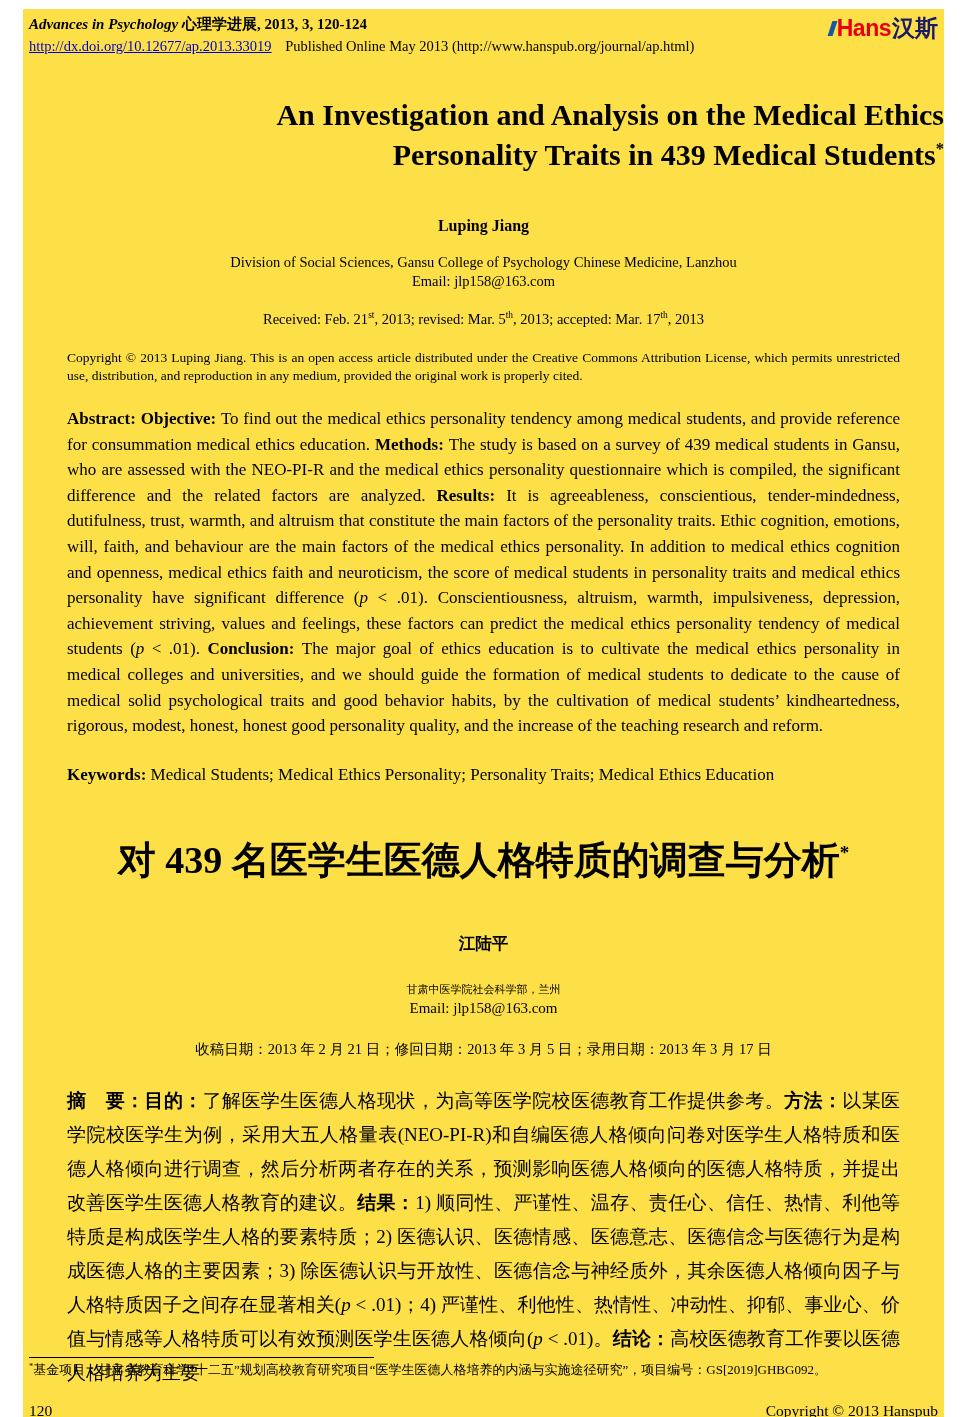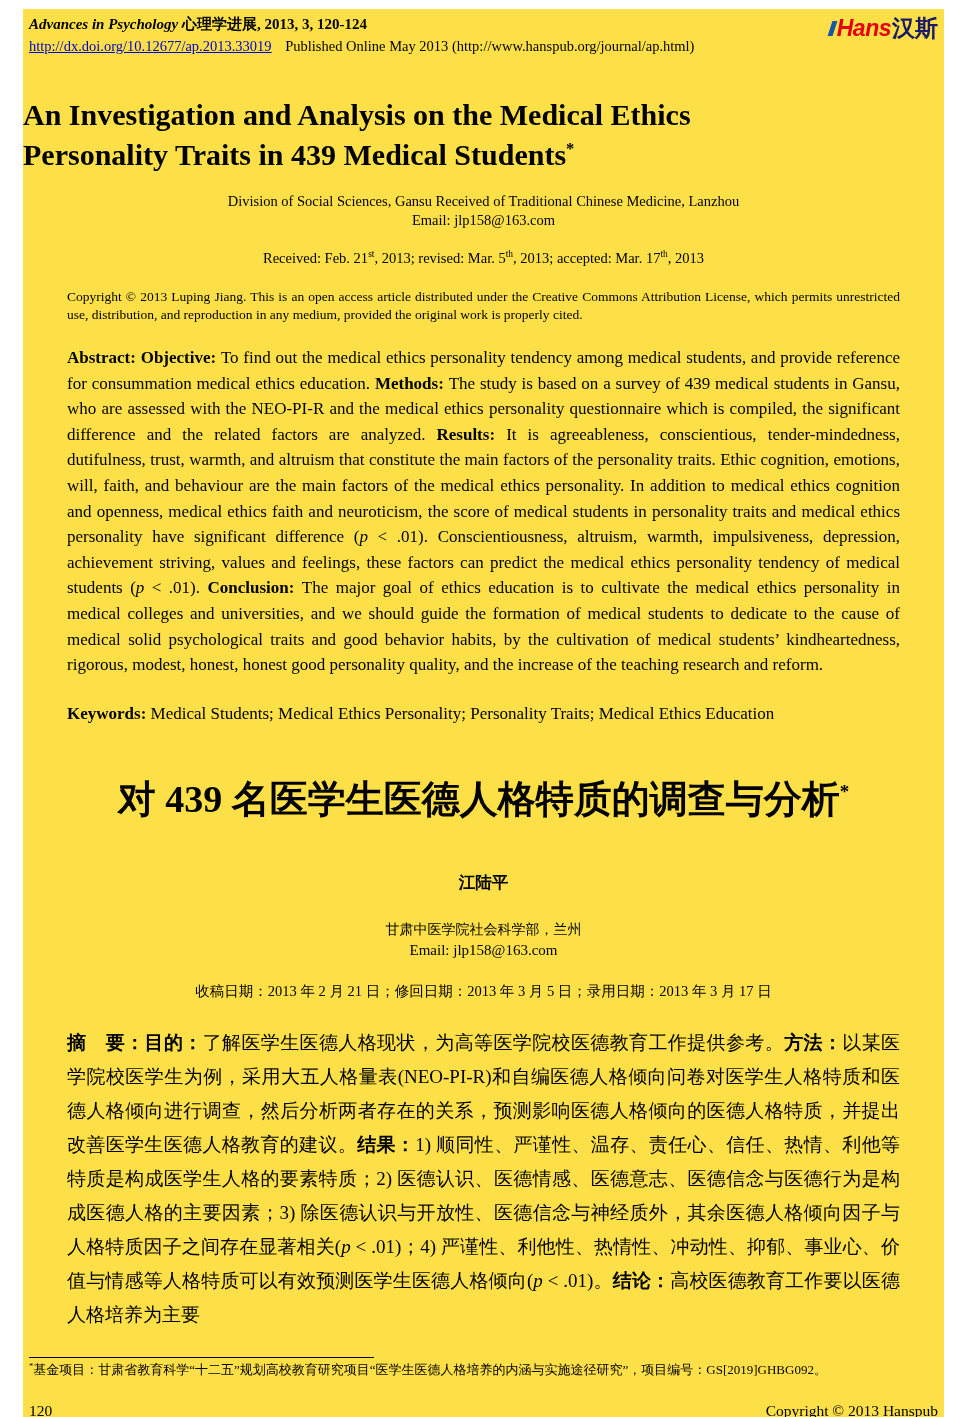--- a/index.html
+++ b/index.html
@@ -18,42 +18,42 @@
   .jheader { display:flex; justify-content:space-between; align-items:flex-start; padding:6px 6px 0 6px; }
   .jheader-line1 { font-size:15px; font-weight:bold; }
   .journal-name { font-style:italic; }
   .journal-info { font-weight:bold; }
   .jheader-line2 { font-size:14.5px; margin-top:4px; }
   .doi-link { text-decoration:underline; cursor:pointer; }
   .published { margin-left:10px; }
 
   .logo { white-space:nowrap; font-family:"Liberation Sans","DejaVu Sans",sans-serif; font-weight:bold; font-size:23px; line-height:1; padding-top:2px; }
   .logo-accent { display:inline-block; width:5px; height:15px; transform:skewX(-18deg); margin-right:2px; }
-  .logo-latin { font-style:italic; letter-spacing:-0.5px;text-align:center; }
+  .logo-latin { letter-spacing:-0.5px;text-align:center; }
   .logo-cn { font-style:normal; margin-left:1px; }
 
   
-  .title-en { text-align:left; font-weight:bold; font-size:30px; line-height:1.32; margin-top:40px; }
+  .title-en { text-align:right; font-weight:bold; font-size:30px; line-height:1.32; margin-top:40px; }
   .title-en sup { font-size:0.55em; }
   .author-en { text-align:center; font-weight:bold; font-size:16px; margin-top:43px; }
   .affil-en { text-align:center; font-size:14.5px; margin-top:19px; }
   .email-en { text-align:center; font-size:14.5px; margin-top:2px; }
   .received { text-align:center; font-size:14.5px; margin-top:20px; }
   .received sup, .abstract-en sup, .footnote sup { font-size:0.65em; }
 
   .copyright { margin:21px 44px 0 44px; font-size:13.5px; line-height:1.3; text-align:justify; }
 
   .abstract-en { margin:22px 44px 0 44px; font-size:17px; line-height:25.6px; text-align:justify; }
   .keywords { margin:26px 44px 0 44px; font-size:17px;font-family:Liberation Serif, serif; }
 
   
   .title-cn { text-align:center; font-weight:bold; font-size:38px; margin-top:50px; }
   .title-cn sup { font-size:0.5em; }
   .author-cn { text-align:center; font-weight:bold; font-size:16.5px; margin-top:47px; }
-  .affil-cn { text-align:center; font-size:14px; margin-top:27px; }
+  .affil-cn { text-align:center; font-size:11px; margin-top:27px; }
   .email-cn { text-align:center; font-size:15px; margin-top:3px; }
   .dates-cn { text-align:center; font-size:14.5px; margin-top:23px; }
   .abstract-cn { margin:25px 44px 0 44px; font-size:19px; line-height:34px; text-align:justify; }
 
   
   .footnote { position:absolute; left:6px; right:6px; bottom:46px; font-size:13px; line-height:1.4; }
   .footnote-rule { width:345px; border:none; border-top:1.6px solid #000; margin-bottom:3px; }
   .pfooter { position:absolute; left:6px; right:6px; bottom:6px; display:flex; justify-content:space-between; font-size:15.5px; }
 </style>
 </head>
@@ -75,21 +75,22 @@
     <div class="logo">
       <span class="logo-accent" style="background: rgb(21, 88, 167);"></span><span class="logo-latin" style="color: rgb(230, 0, 18);">Hans</span><span class="logo-cn" style="color: rgb(27, 27, 102);">汉斯</span>
     </div>
   </div>
 
   <h1 class="title-en">
     <span>An Investigation and Analysis on the Medical Ethics</span><br>
     <span>Personality Traits in 439 Medical Students</span><sup>*</sup>
   </h1>
 
-  <div class="affil-en">Division of Social Sciences, Gansu Received of Traditional Chinese Medicine, Lanzhou</div>
+  <div class="author-en">Luping Jiang</div>
+  <div class="affil-en">Division of Social Sciences, Gansu College of Psychology Chinese Medicine, Lanzhou</div>
   <div class="email-en">Email: jlp158@163.com</div>
   <div class="received"><span>Received: Feb. 21</span><sup>st</sup><span>, 2013; revised: Mar. 5</span><sup>th</sup><span>, 2013; accepted: Mar. 17</span><sup>th</sup><span>, 2013</span></div>
 
   <p class="copyright">Copyright © 2013 Luping Jiang. This is an open access article distributed under the Creative Commons Attribution License, which permits unrestricted use, distribution, and reproduction in any medium, provided the original work is properly cited.</p>
 
   <p class="abstract-en"><span style="font-weight: bold;">Abstract: </span><span style="font-weight: bold;">Objective: </span><span>To find out the medical ethics personality tendency among medical students, and provide reference for consummation medical ethics education. </span><span style="font-weight: bold;">Methods: </span><span>The study is based on a survey of 439 medical students in Gansu, who are assessed with the NEO-PI-R and the medical ethics personality questionnaire which is compiled, the significant difference and the related factors are analyzed. </span><span style="font-weight: bold;">Results: </span><span>It is agreeableness, conscientious, tender-mindedness, dutifulness, trust, warmth, and altruism that constitute the main factors of the personality traits. Ethic cognition, emotions, will, faith, and behaviour are the main factors of the medical ethics personality. In addition to medical ethics cognition and openness, medical ethics faith and neuroticism, the score of medical students in personality traits and medical ethics personality have significant difference (</span><span style="font-style: italic;">p</span><span> &lt; .01). Conscientiousness, altruism, warmth, impulsiveness, depression, achievement striving, values and feelings, these factors can predict the medical ethics personality tendency of medical students (</span><span style="font-style: italic;">p</span><span> &lt; .01). </span><span style="font-weight: bold;">Conclusion: </span><span>The major goal of ethics education is to cultivate the medical ethics personality in medical colleges and universities, and we should guide the formation of medical students to dedicate to the cause of medical solid psychological traits and good behavior habits, by the cultivation of medical students’ kindheartedness, rigorous, modest, honest, honest good personality quality, and the increase of the teaching research and reform.</span></p>
 
   <p class="keywords"><span style="font-weight: bold;">Keywords: </span><span>Medical Students; Medical Ethics Personality; Personality Traits; Medical Ethics Education</span></p>
 
   <h1 class="title-cn">

